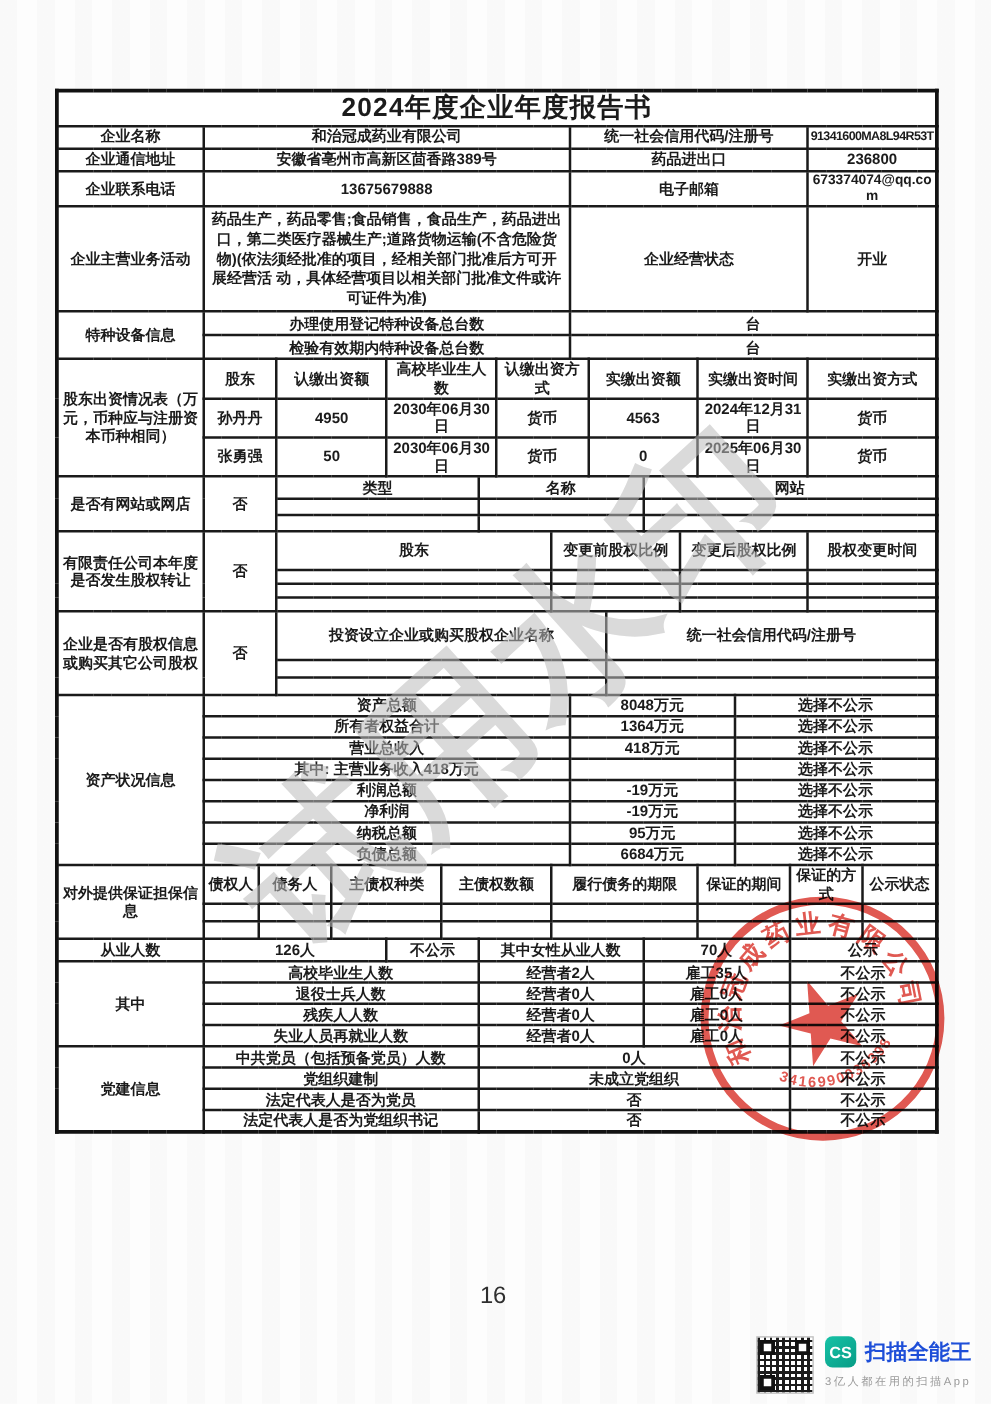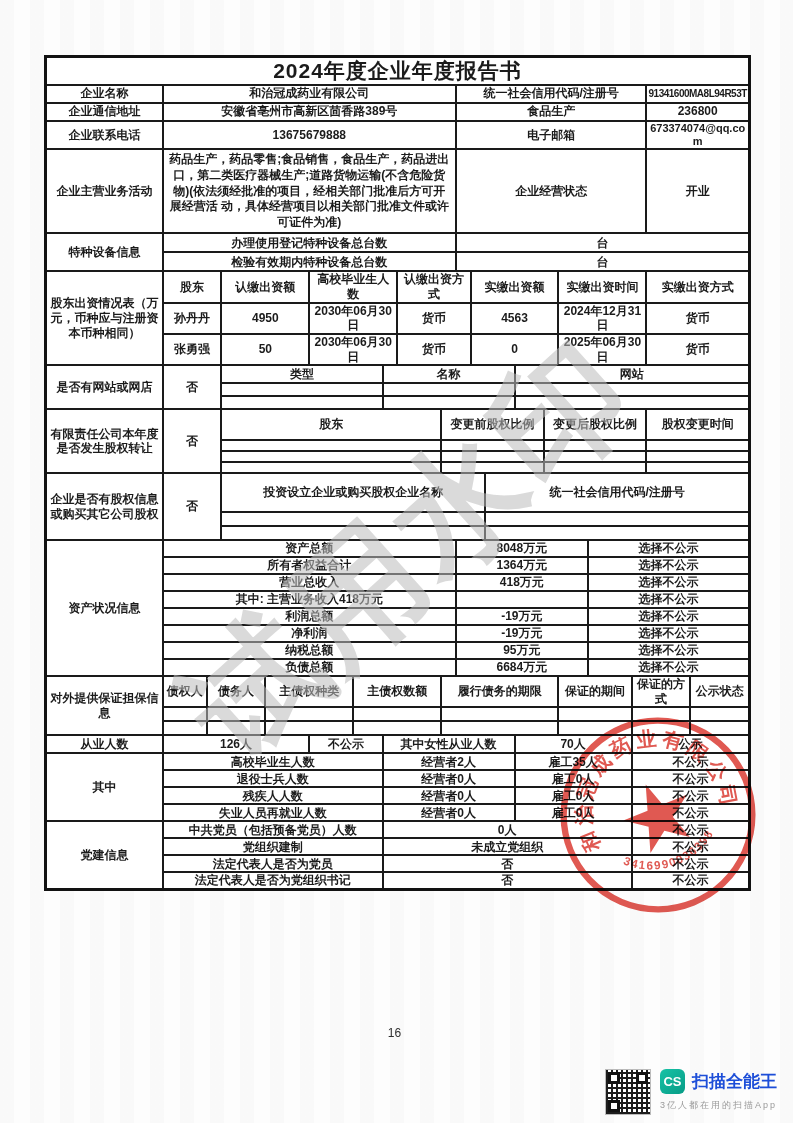--- a/index.html
+++ b/index.html
@@ -1,37 +1,37 @@
 <!DOCTYPE html>
 <html><head>
 <meta charset="utf-8">
 <style>
   html,body{margin:0;padding:0}
   body{width:793px;height:1123px;position:relative;background:#fdfdfd;overflow:hidden;
        font-family:"Liberation Sans","DejaVu Sans",sans-serif;color:#1b1b1b}
   body::before{content:"";position:absolute;inset:0;pointer-events:none;
        background:repeating-linear-gradient(90deg,rgba(0,0,0,.015) 0 14px,rgba(0,0,0,0) 14px 30px)}
-  table.report{position:absolute;left:44px;top:55px;width:707px;border-collapse:collapse;
+  table.report{position:absolute;left:44px;top:71px;width:707px;border-collapse:collapse;
        table-layout:fixed;border:3px solid #121212;background:#fff}
   td{border:2px solid #1a1a1a;text-align:center;vertical-align:middle;font-size:12px;
      font-weight:700;padding:0 2px;line-height:1.22;overflow:hidden;word-break:break-all}
   .h28{height:28px}.h18{height:18px}.h83{height:83px}.h19{height:19px}.h30{height:30px}
   .h31{height:31px}.h13{height:13px}.h11{height:11px}.h23{height:39px}.h14{height:14px}
   .h17{height:17px}
   .title{font-size:21px;font-weight:800;letter-spacing:1px}
   .biz{font-size:12px;padding:2px 5px;text-align:center;line-height:1.3}
   .code{font-size:10px;letter-spacing:-.5px;padding:0}
   .em11{font-size:11px}
   .watermark{position:absolute;left:110px;top:330px;width:600px;height:440px;display:flex;
      align-items:center;justify-content:center;transform:rotate(-42deg);pointer-events:none;
      font-size:132px;font-weight:700;color:#bcbcbc;opacity:.55;letter-spacing:4px;white-space:nowrap;z-index:5}
   .stamp{position:absolute;left:552px;top:709px;width:212px;height:212px;z-index:6;
      transform:rotate(-22deg);opacity:.82;mix-blend-mode:multiply;pointer-events:none}
   .pageno{position:absolute;left:0;top:1026px;width:789px;text-align:center;
-     font-size:12px;color:#2e2e2e;font-weight:400}
+     font-size:19px;color:#2e2e2e;font-weight:400}
   .cam{position:absolute;right:16px;top:1069px;display:flex;align-items:flex-start;gap:9px}
   .qr{width:46px;height:46px;position:relative;border:1px solid #bbb;box-sizing:border-box;
      background:repeating-linear-gradient(0deg,#1c1c1c 0 2px,transparent 2px 5px),
                 repeating-linear-gradient(90deg,#1c1c1c 0 2px,#fff 2px 5px)}
   .qr span{position:absolute;width:12px;height:12px;border:3px solid #111;background:#fff;box-sizing:border-box}
   .qr span:nth-child(1){left:2px;top:2px}.qr span:nth-child(2){right:2px;top:2px}.qr span:nth-child(3){left:2px;bottom:2px}
   .app-row{display:flex;align-items:center;gap:7px}
   .badge{width:25px;height:25px;border-radius:6px;color:#fff;font-weight:800;font-size:13px;
      display:flex;align-items:center;justify-content:center;
      background:linear-gradient(140deg,#17c2a6,#079c86)}
@@ -99,21 +99,21 @@
 
     <tr class="h18">
       <td colspan="8">企业名称</td>
       <td colspan="20">和治冠成药业有限公司</td>
       <td colspan="13">统一社会信用代码/注册号</td>
       <td colspan="7" class="code">91341600MA8L94R53T</td>
     </tr>
     <tr class="h18">
       <td colspan="8">企业通信地址</td>
       <td colspan="20">安徽省亳州市高新区茴香路389号</td>
-      <td colspan="13">食品生产</td>
+      <td colspan="13">药品进出口</td>
       <td colspan="7">236800</td>
     </tr>
     <tr class="h18">
       <td colspan="8">企业联系电话</td>
       <td colspan="20">13675679888</td>
       <td colspan="13">电子邮箱</td>
       <td colspan="7" class="em11">673374074@qq.com</td>
     </tr>
     <tr class="h83">
       <td colspan="8">企业主营业务活动</td>

